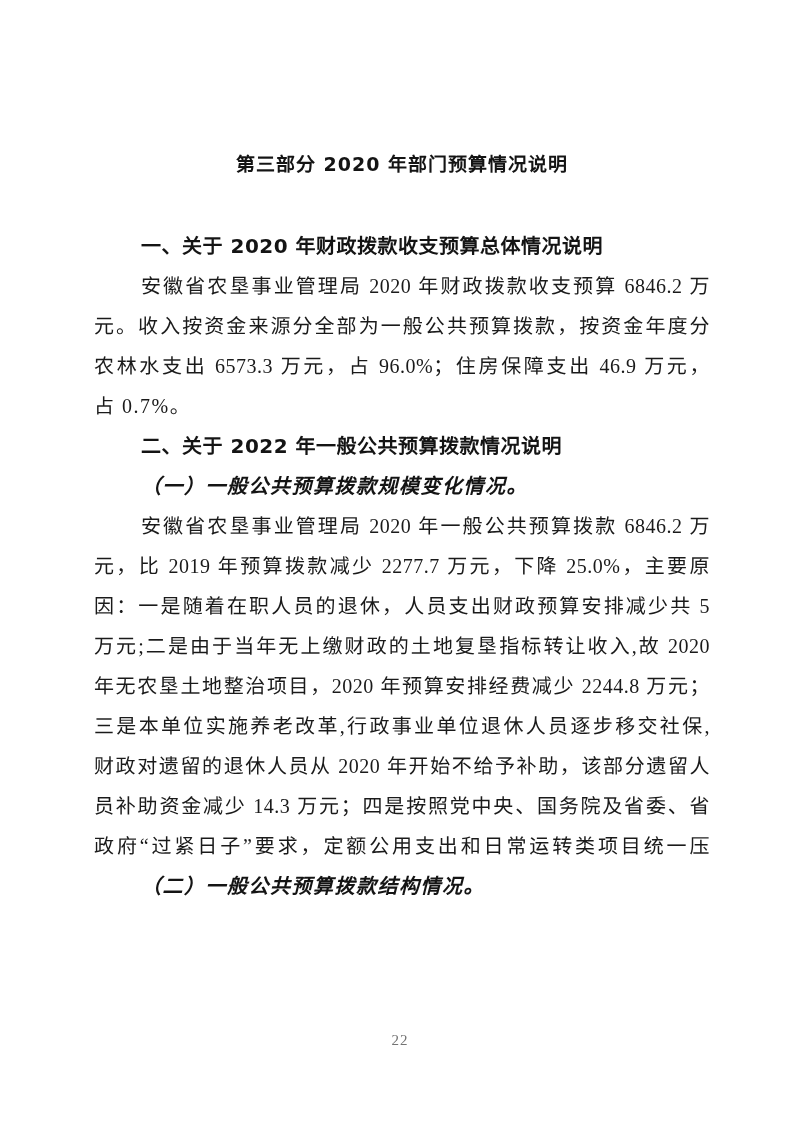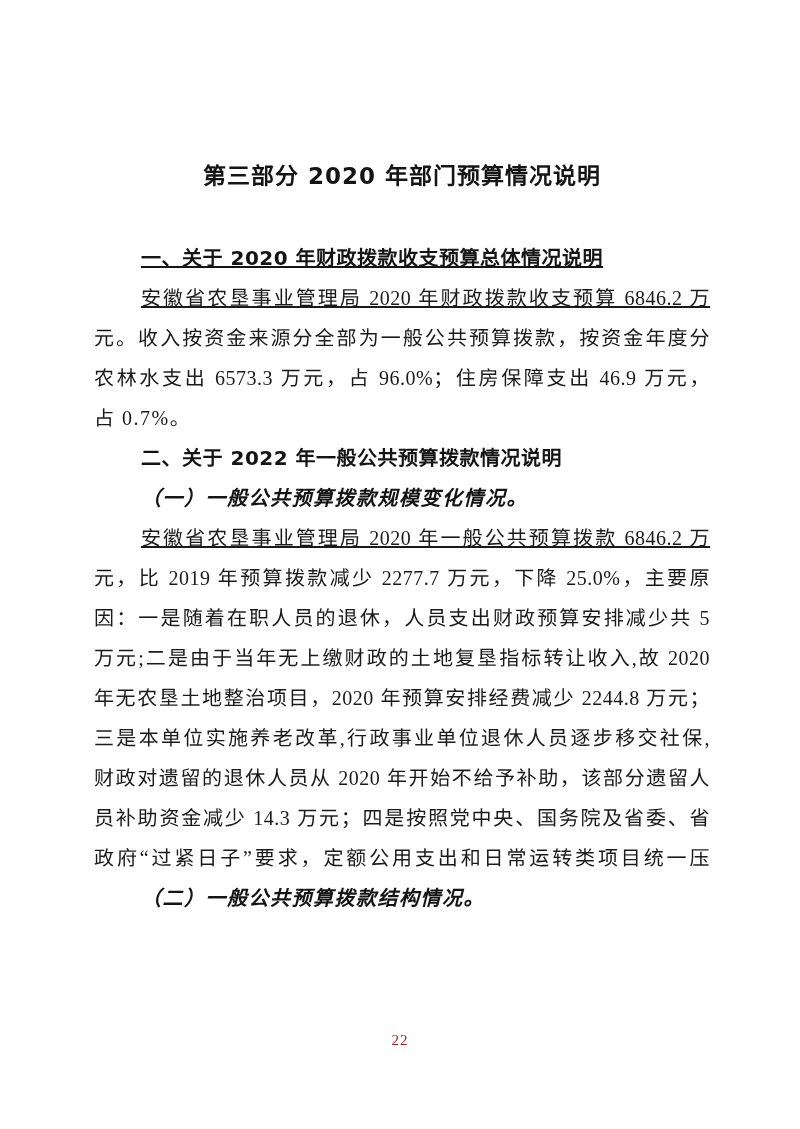--- a/index.html
+++ b/index.html
@@ -17,81 +17,79 @@
     color: #1a1a1a;
     font-family: "Liberation Serif", "DejaVu Serif", serif;
   }
   .content {
     position: absolute;
     left: 94px;
     top: 0;
     width: 616px;
   }
   .doc-title {
-    margin: 12px;
+    margin: 0;
     padding-top: 146px;
     line-height: 36px;
     text-align: center;
     font-family: "DejaVu Sans", "Liberation Sans", sans-serif;
-    font-size: 23px;
+    font-size: 19px;
     font-weight: 700;
     letter-spacing: 1px;
     color: #141414;
   }
   .row {
     height: 40px;
     line-height: 40px;
     font-size: 20px;
     white-space: nowrap;
   }
   .heading-num {
     font-family: "DejaVu Sans", "Liberation Sans", sans-serif;
     font-weight: 700;
     padding-left: 47px;
     letter-spacing: 0.5px;
     white-space: nowrap;
     color: #141414;
   }
   .heading-num.first {
     margin-top: 44px;
-    text-decoration: underline;
   }
   .heading-paren {
     font-weight: 700;
     font-style: italic;
     padding-left: 47px;
     letter-spacing: 1.5px;
     white-space: nowrap;
     color: #141414;
   }
   .line {
     text-align: justify;
     text-align-last: justify;
     letter-spacing: 0.5px;
     white-space: normal;
   }
   .line.indent {
     text-indent: 47px;
-    text-decoration: underline;
   }
   .line.para-end {
     text-align: center;
     text-align-last: left;
     letter-spacing: 1.5px;
   }
   .page-number {
     position: absolute;
     top: 1030px;
     left: 0;
     width: 100%;
     text-align: center;
     font-size: 15px;
     line-height: 20px;
     letter-spacing: 1px;
-    color: #b91c1c;
+    color: #737373;
   }
 </style>
 </head>
 <body>
 
 <div class="page">
   <div class="content">
 
     <h1 class="doc-title">第三部分 2020 年部门预算情况说明</h1>
 

